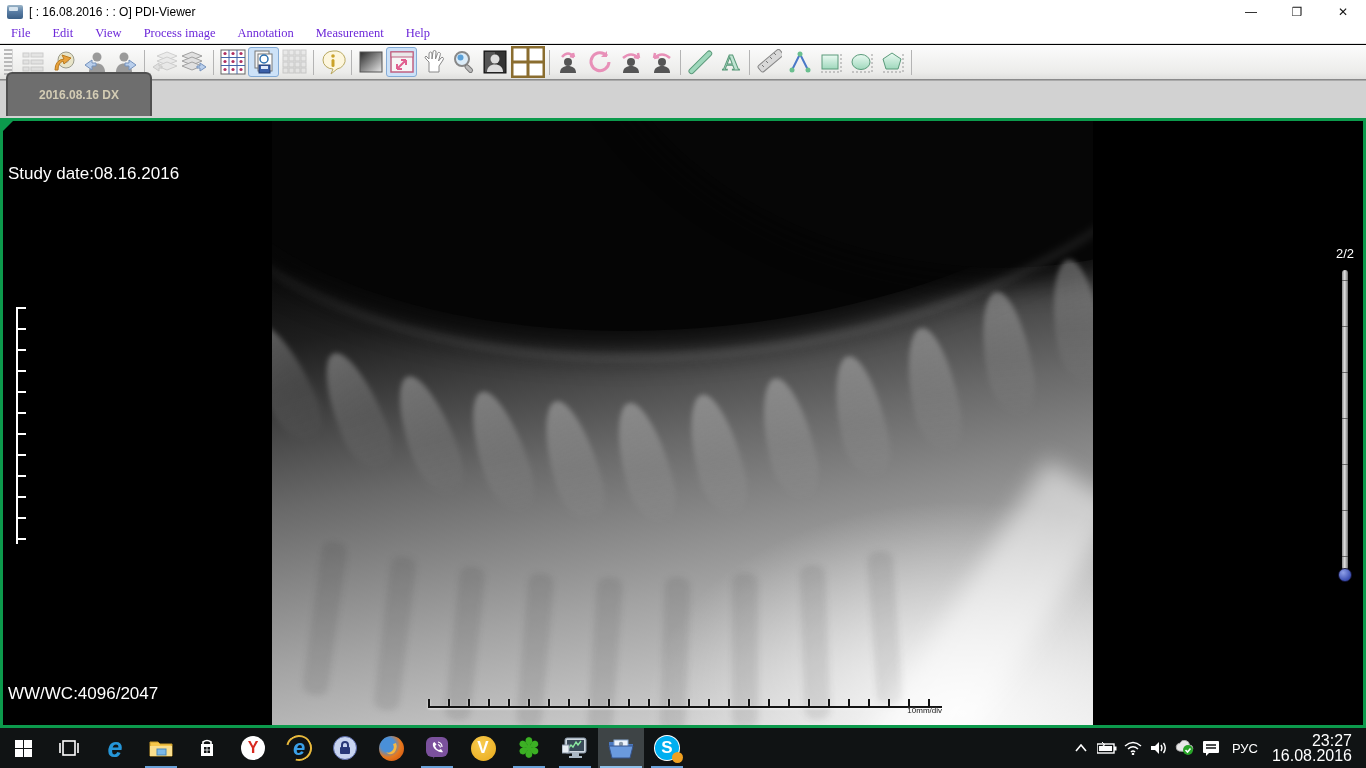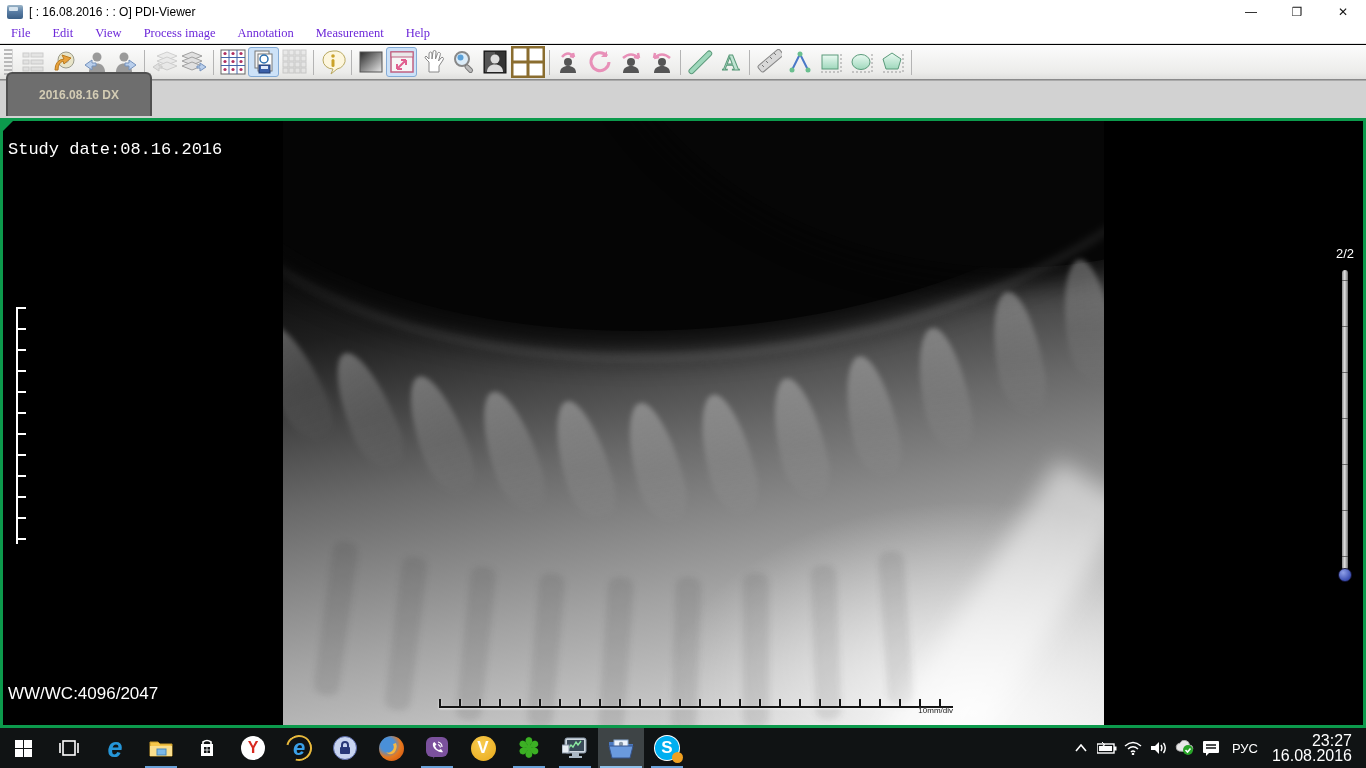--- a/index.html
+++ b/index.html
@@ -45,21 +45,21 @@
     border:2px solid #4f4f4f; border-bottom:none; border-radius:6px 6px 0 0;
     display:flex; align-items:center; justify-content:center;
     font-size:12px; font-weight:bold; color:#d3ccb4; }
 
   
   .viewer { position:absolute; left:0; top:118px; width:1366px; height:610px;
     background:#000; border:3px solid #0c9a4c; }
   .viewer .corner { position:absolute; left:-3px; top:-3px; width:0; height:0;
     border-left:16px solid #0c9a4c; border-bottom:16px solid transparent; }
 
-  .xray { position:absolute; left:280px; top:0px; width:821px; height:604px; overflow:hidden;
+  .xray { position:absolute; left:269px; top:0px; width:821px; height:604px; overflow:hidden;
     background:
       radial-gradient(55% 50% at 84% 98%, rgba(255,255,255,.9), rgba(255,255,255,0) 70%),
       linear-gradient(170deg,#070707 0%,#0b0b0b 20%,#1e1e1e 30%,#444 41%,#696969 52%,#858585 62%,#a3a3a3 73%,#c0c0c0 85%,#d6d6d6 95%,#e0e0e0 100%);}
   .xray .dark1 { position:absolute; left:-12%; top:-58%; width:128%; height:92%;
     background:#050505; border-radius:50%; transform:rotate(-6deg);
     box-shadow:0 0 30px 20px rgba(5,5,5,.9);}
   .xray .dark2 { position:absolute; left:38%; top:-72%; width:95%; height:96%;
     background:#060606; border-radius:50%; transform:rotate(7deg);
     box-shadow:0 0 26px 16px rgba(6,6,6,.85);}
   .xray .skin { position:absolute; left:-14%; top:-60%; width:132%; height:99%;
@@ -70,21 +70,21 @@
     background:linear-gradient(185deg,rgba(252,252,252,.32),rgba(252,252,252,.10) 55%,rgba(252,252,252,0));
     filter:blur(2.5px); transform:rotate(var(--r)); left:var(--x); top:var(--y);}
   .vb { position:absolute; width:26px; height:155px; background:rgba(30,30,30,.10);
     filter:blur(3px); transform:rotate(var(--r)); left:var(--x); top:var(--y);
     border-radius:10px;}
   .band { position:absolute; left:660px; top:330px; width:86px; height:400px;
     background:rgba(255,255,255,.5); filter:blur(11px); transform:rotate(33deg);}
 
   .ovl { position:absolute; color:#fff; font-size:17px; line-height:25px;
     text-shadow:0 0 2px #000; white-space:nowrap;}
-  .ovl-tl { left:5px; top:16px;font-family:Liberation Mono, monospace; }
+  .ovl-tl { left:5px; top:40px; }
   .ovl-tr { right:6px; top:3px; text-align:right; }
   .ovl-bl { left:5px; bottom:19px; }
   .page-ind { position:absolute; right:9px; top:125px; color:#fff; font-size:13px;}
 
   .vruler { position:absolute; left:13px; top:186px; width:10px; height:237px;
     border-left:2px solid #fff;
     background:repeating-linear-gradient(180deg,#fff 0 2px,transparent 2px 21px);}
   .hscale { position:absolute; left:425px; top:696px; width:514px; height:9px;
     border-bottom:2px solid #141414;
     background:repeating-linear-gradient(90deg,#141414 0 2px,transparent 2px 20px);

